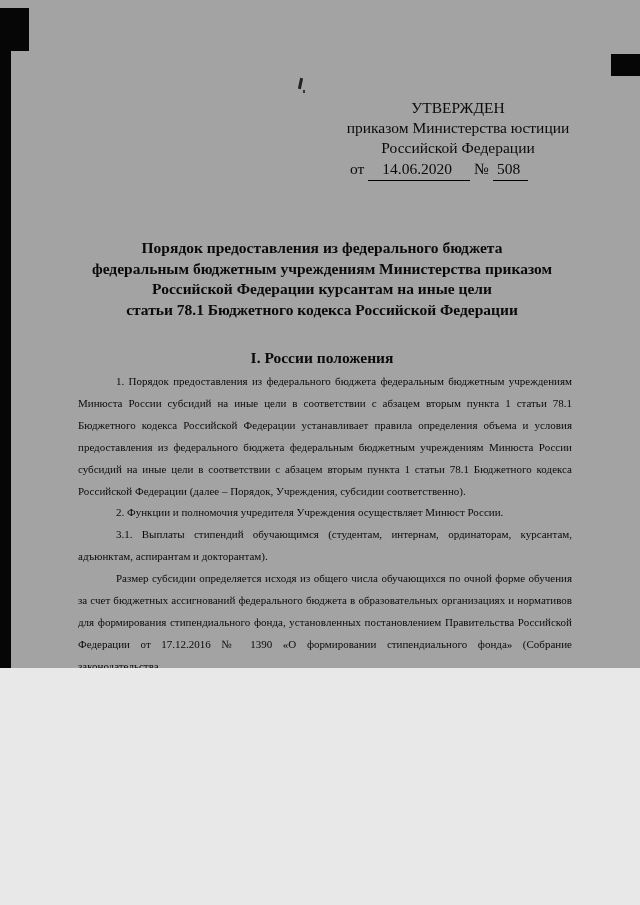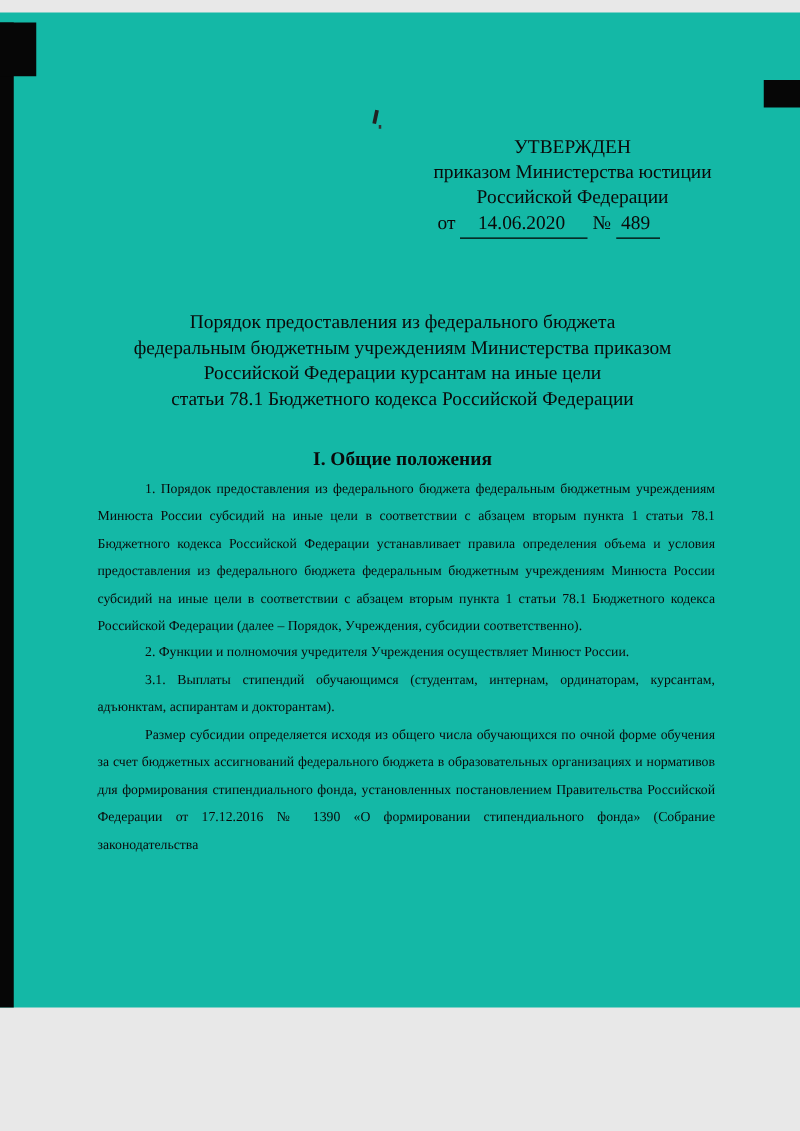--- a/index.html
+++ b/index.html
@@ -1,21 +1,21 @@
 <!DOCTYPE html>
 <html><head>
 <meta charset="utf-8">
 <style>
   html, body { margin: 0; padding: 0; background: #e8e8e8; }
   .page {
     position: relative;
     width: 640px;
-    height: 796px;
-    margin: 10px auto;
-    background: #14b8a6;
+    height: 668px;
+    margin: 0 auto;
+    background: #a3a3a3;
     font-family: "Liberation Serif", serif;
     color: #0a0a0a;
     overflow: hidden;
   }
 
   
   .artifact { position: absolute; background: #060606; }
   .artifact-left-bar    { left: 0;     top: 8px;   width: 11px; height: 889px; }
   .artifact-top-left    { left: 0;     top: 8px;   width: 29px; height: 43px; }
   .artifact-bottom-left { left: 0;     top: 851px; width: 21px; height: 46px; }
@@ -50,21 +50,21 @@
     border-bottom: 1.4px solid #000;
     padding: 0 8px 1px 4px;
     margin-left: 4px;
   }
 
   
   .doc-title {
     position: absolute;
     left: 68px; top: 238px; width: 508px;
     text-align: center;
-    font-weight: normal;
+    font-weight: bold;
     font-size: 15.5px;
     line-height: 20.5px;
   }
 
   
   .section-heading {
     position: absolute;
     left: 68px; top: 349px; width: 508px;
     text-align: center;
     font-weight: bold;
@@ -92,32 +92,32 @@
   <div class="artifact artifact-top-right"></div>
   <div class="artifact artifact-bottom-right"></div>
   <div class="artifact artifact-smudge-a"></div>
   <div class="artifact artifact-smudge-b"></div>
 
   <div class="approval">
     <div class="line">УТВЕРЖДЕН</div>
     <div class="line">приказом Министерства юстиции</div>
     <div class="line">Российской Федерации</div>
     <div class="sign-line">
-      <span>от</span><span class="u-date">14.06.2020</span><span>№</span><span class="u-num">489</span>
+      <span>от</span><span class="u-date">14.06.2020</span><span>№</span><span class="u-num">508</span>
     </div>
   </div>
 
   <div class="doc-title">
     <div>Порядок предоставления из федерального бюджета</div>
     <div>федеральным бюджетным учреждениям Министерства приказом</div>
     <div>Российской Федерации курсантам на иные цели</div>
     <div>статьи 78.1 Бюджетного кодекса Российской Федерации</div>
   </div>
 
-  <div class="section-heading">I. Общие положения</div>
+  <div class="section-heading">I. России положения</div>
 
   <div class="body-text">
     <p>1. Порядок предоставления из федерального бюджета федеральным бюджетным учреждениям Минюста России субсидий на иные цели в соответствии с абзацем вторым пункта 1 статьи 78.1 Бюджетного кодекса Российской Федерации устанавливает правила определения объема и условия предоставления из федерального бюджета федеральным бюджетным учреждениям Минюста России субсидий на иные цели в соответствии с абзацем вторым пункта 1 статьи 78.1 Бюджетного кодекса Российской Федерации (далее – Порядок, Учреждения, субсидии соответственно).</p>
     <p>2. Функции и полномочия учредителя Учреждения осуществляет Минюст России.</p>
     <p>3.1. Выплаты стипендий обучающимся (студентам, интернам, ординаторам, курсантам, адъюнктам, аспирантам и докторантам).</p>
     <p>Размер субсидии определяется исходя из общего числа обучающихся по очной форме обучения за счет бюджетных ассигнований федерального бюджета в образовательных организациях и нормативов для формирования стипендиального фонда, установленных постановлением Правительства Российской Федерации от 17.12.2016 № 1390 «О формировании стипендиального фонда» (Собрание законодательства</p>
   </div>
 
 </div>
 

